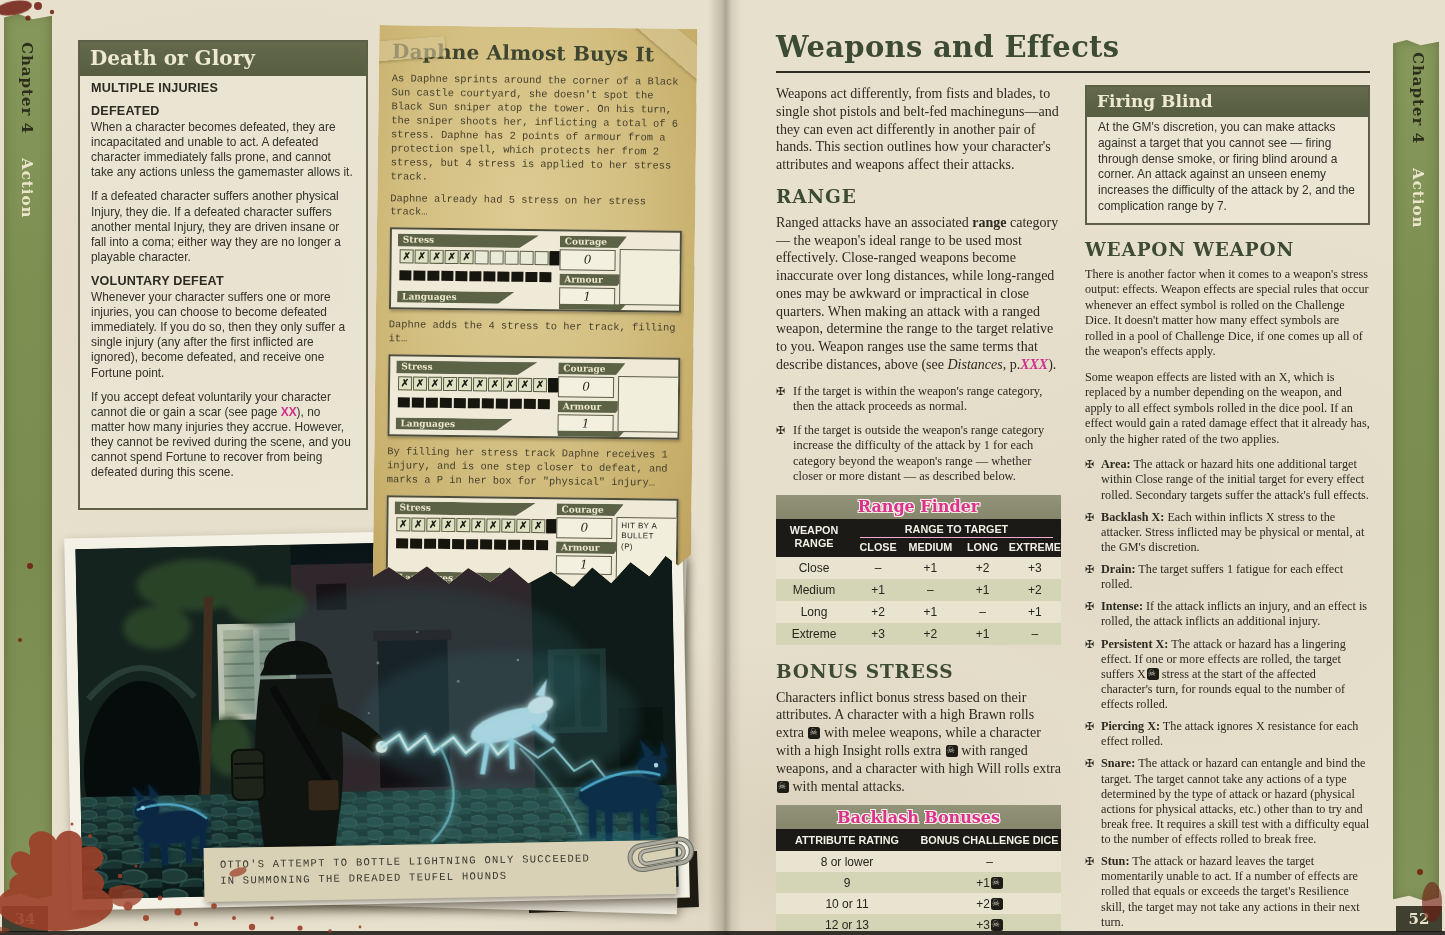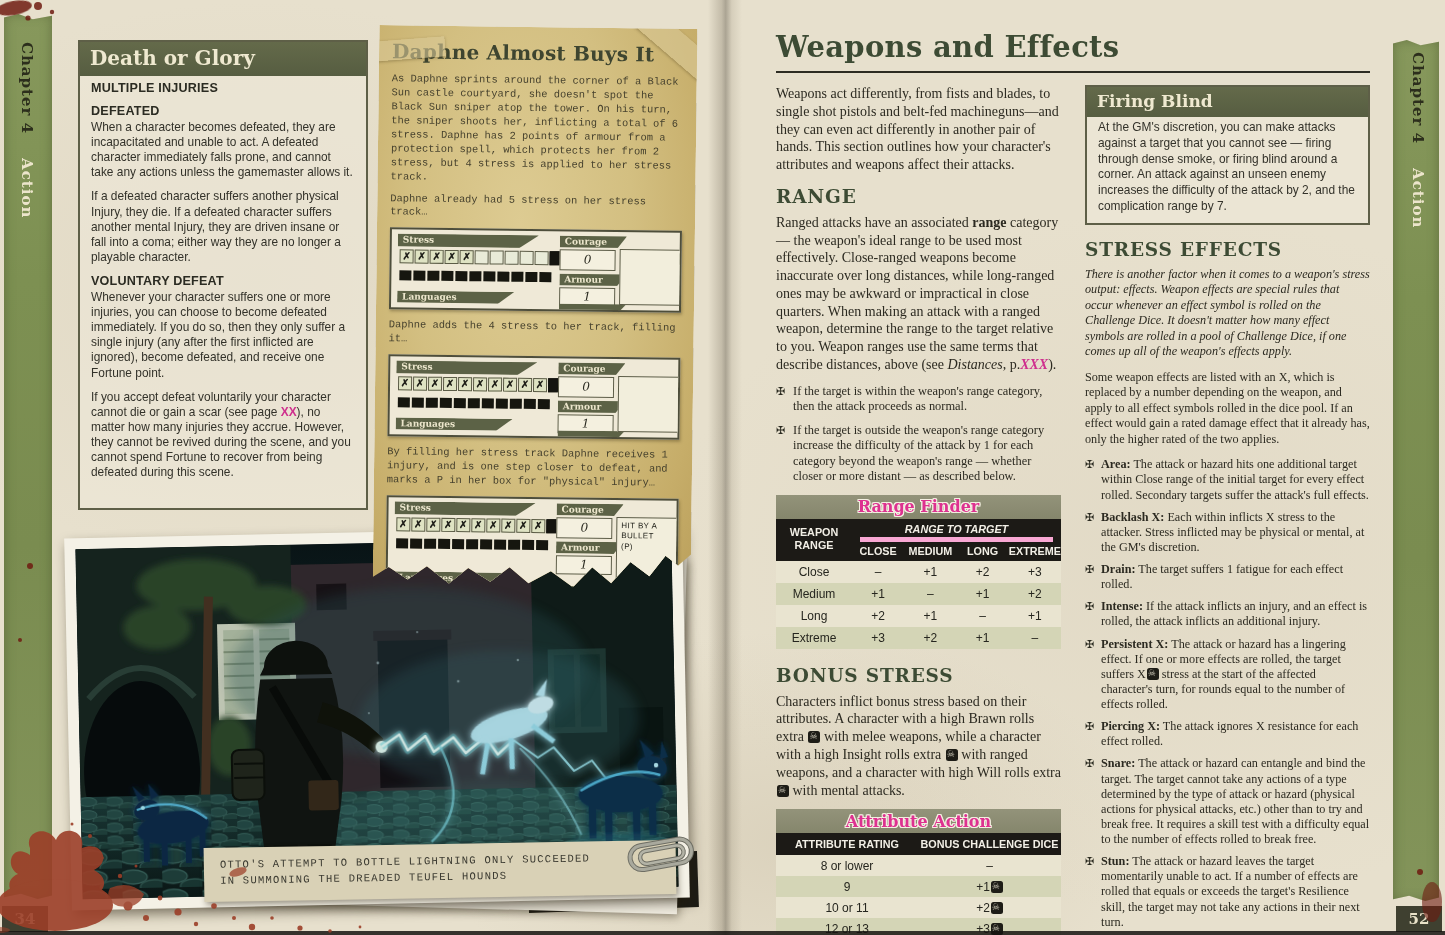--- a/index.html
+++ b/index.html
@@ -45,21 +45,21 @@
   .bullet .cross{width:17px;flex:none;font-size:11px;color:#2a2a20;padding-top:1px;}
   
   .otable{margin-top:10px;}
   .ttitle{height:24px;background:linear-gradient(180deg,#93937a,#85866c);display:flex;align-items:center;justify-content:center;
       font-family:"DejaVu Serif",serif;font-weight:bold;font-size:16px;color:#dd3190;
       text-shadow:-1px -1px 0 #f3efe0,1px -1px 0 #f3efe0,-1px 1px 0 #f3efe0,1px 1px 0 #f3efe0,0 -1px 0 #f3efe0,0 1px 0 #f3efe0,-1px 0 0 #f3efe0,1px 0 0 #f3efe0;}
   .thead{background:#1c1a16;color:#f2efe6;font-weight:bold;}
   .rf-head{display:flex;padding:3px 0 4px;}
   .rf-head .c1{width:76px;display:flex;flex-direction:column;align-items:center;justify-content:center;font-size:10.8px;line-height:1.25;}
   .rf-head .cg{flex:1;}
-  .rf-head .cg .gt{text-align:center;font-size:10.8px;padding:1px 0 2px;border-bottom:5px solid #f9a8d4;margin:0 8px;font-style:italic;}
+  .rf-head .cg .gt{text-align:center;font-size:10.8px;padding:1px 0 2px;border-bottom:1px solid #f9a8d4;margin:0 8px;}
   .rf-head .cols{display:flex;margin-top:3px;}
   .rf-head .cols span{width:52.25px;text-align:center;font-size:10.8px;}
   .trow{display:flex;align-items:center;height:22px;font-size:12px;color:#26261f;}
   .trow .lbl{width:76px;text-align:center;}
   .trow .v{width:52.25px;text-align:center;}
   .trow:nth-child(odd){background:#e9e4d0;}
   .trow:nth-child(even){background:#d4d5b6;}
   .ab-head{display:flex;height:22px;align-items:center;font-size:10.8px;}
   .ab-head .h1{width:142px;text-align:center;}
   .ab-head .h2{flex:1;text-align:center;}
@@ -472,21 +472,21 @@
                 <span class="v">+1</span>
                 <span class="v">–</span>
               </div>
           </div>
         </div>
 
         <div class="sec-h" style="margin-top:16px;">BONUS STRESS</div>
         <p class="serif-p"><span>Characters inflict bonus stress based on their attributes. A character with a high Brawn rolls extra </span><span class="die"></span><span> with melee weapons, while a character with a high Insight rolls extra </span><span class="die"></span><span> with ranged weapons, and a character with high Will rolls extra </span><span class="die"></span><span> with mental attacks.</span></p>
 
         <div class="otable">
-          <div class="ttitle">Attribute Action</div>
+          <div class="ttitle">Backlash Bonuses</div>
           <div class="thead ab-head">
             <span class="h1">ATTRIBUTE RATING</span>
             <span class="h2">BONUS CHALLENGE DICE</span>
           </div>
           <div>
             <div class="abrow">
                 <span class="r">8 or lower</span>
                 <span class="b"><span>–</span></span>
               </div>
             <div class="abrow">
@@ -507,22 +507,22 @@
               </div>
           </div>
         </div>
       </div>
 
       <div class="col">
         <div class="greenbox fb" style="position:relative;">
           <div class="ghead">Firing Blind</div>
           <div class="gbody">At the GM's discretion, you can make attacks against a target that you cannot see — firing through dense smoke, or firing blind around a corner. An attack against an unseen enemy increases the difficulty of the attack by 2, and the complication range by 7.</div>
         </div>
-        <div class="sec-h">STRESS EFFECTS</div>
-        <p class="serif-p" style="font-size:12.2px;font-style:italic;">There is another factor when it comes to a weapon's stress output: effects. Weapon effects are special rules that occur whenever an effect symbol is rolled on the Challenge Dice. It doesn't matter how many effect symbols are rolled in a pool of Challenge Dice, if one comes up all of the weapon's effects apply.</p>
+        <div class="sec-h">WEAPON WEAPON</div>
+        <p class="serif-p" style="font-size:12.2px;">There is another factor when it comes to a weapon's stress output: effects. Weapon effects are special rules that occur whenever an effect symbol is rolled on the Challenge Dice. It doesn't matter how many effect symbols are rolled in a pool of Challenge Dice, if one comes up all of the weapon's effects apply.</p>
         <p class="serif-p" style="font-size:12.2px;">Some weapon effects are listed with an X, which is replaced by a number depending on the weapon, and apply to all effect symbols rolled in the dice pool. If an effect would gain a rated damage effect that it already has, only the higher rated of the two applies.</p>
 
         <div class="fx">
             <span class="cross">✠</span>
             <span><b>Area:</b><span> The attack or hazard hits one additional target within Close range of the initial target for every effect rolled. Secondary targets suffer the attack's full effects.</span></span>
           </div>
         <div class="fx">
             <span class="cross">✠</span>
             <span><b>Backlash X:</b><span> Each within inflicts X stress to the attacker. Stress inflicted may be physical or mental, at the GM's discretion.</span></span>
           </div>

